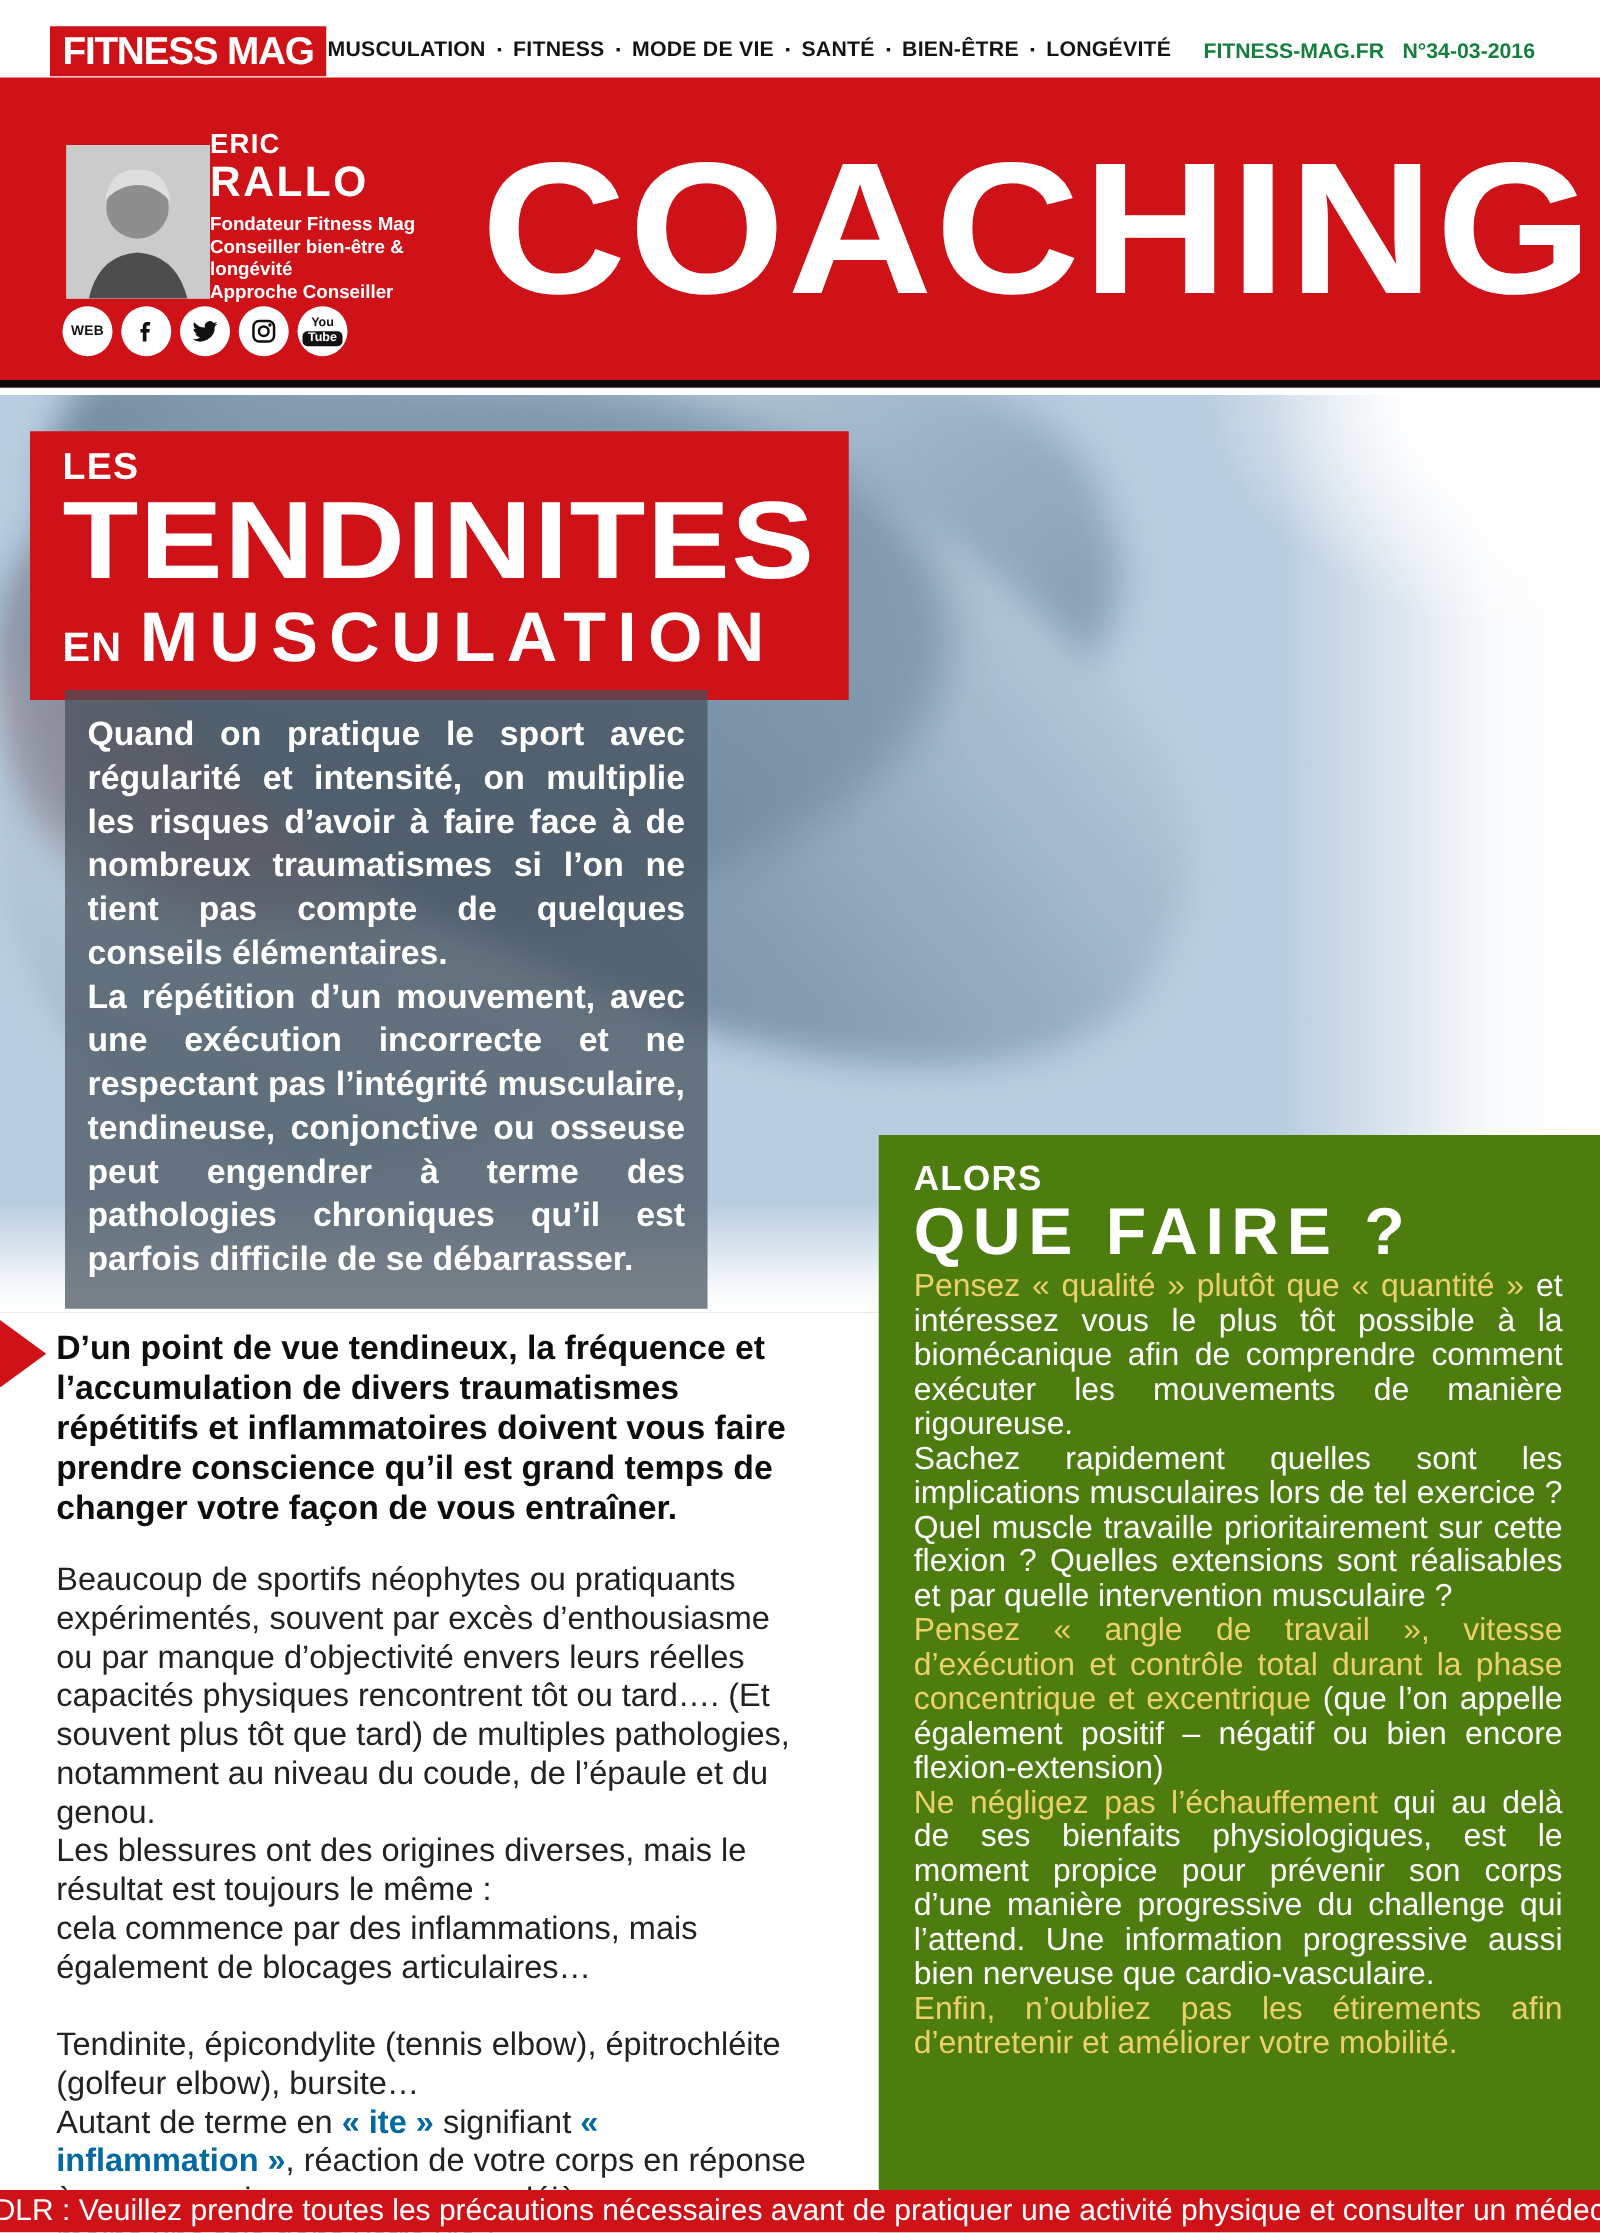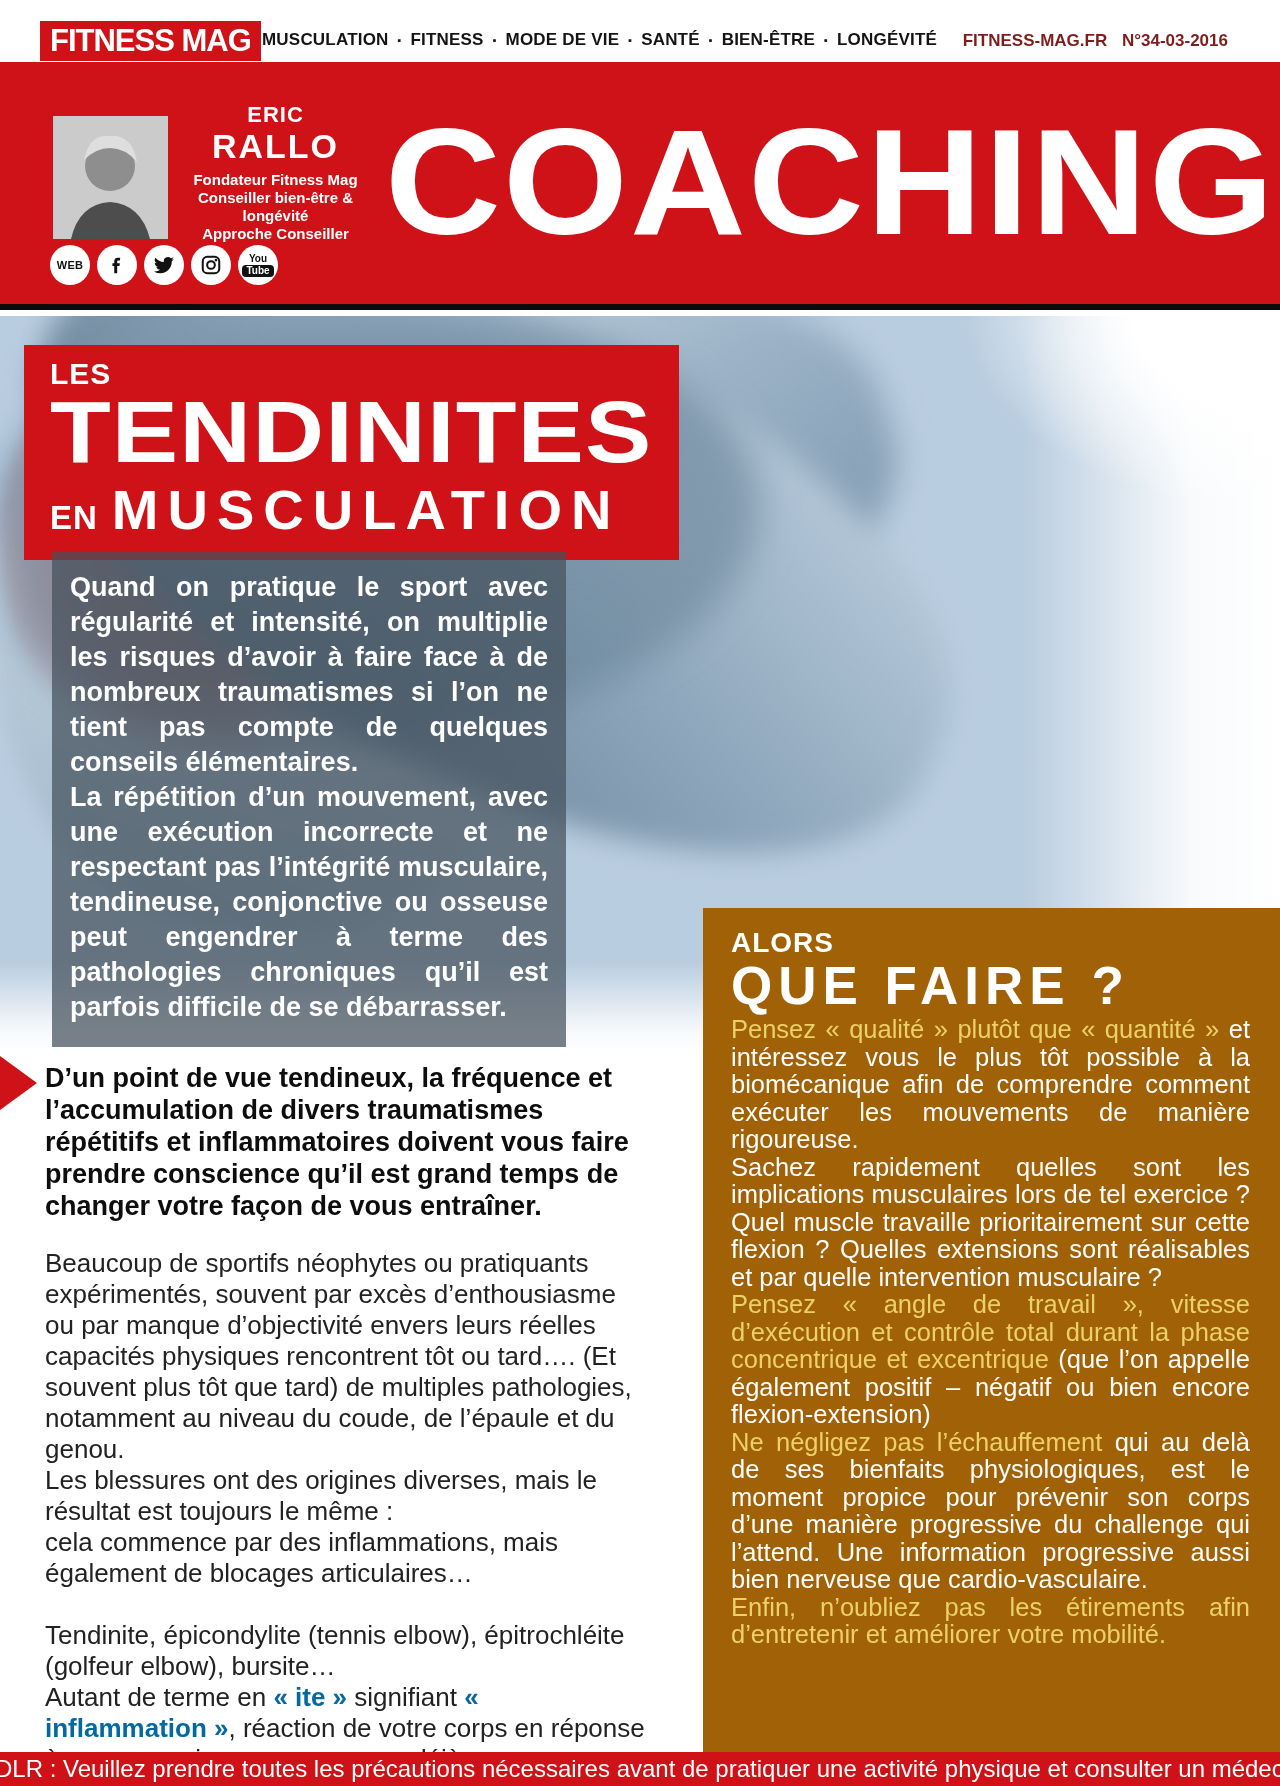--- a/index.html
+++ b/index.html
@@ -8,28 +8,28 @@
   body{font-family:"Liberation Sans",sans-serif}
   .page{position:relative;width:1280px;height:1786px;margin:0 auto;background:#ffffff;overflow:hidden}
 
   
   .topbar{position:absolute;top:0;left:0;width:100%;height:76px;background:#fff;z-index:5}
   .logo{position:absolute;left:40px;top:21px;height:40px;line-height:40px;background:#cf1217;color:#fff;
         font-weight:bold;font-size:31px;padding:0 10px;letter-spacing:-1px;white-space:nowrap}
   .nav{position:absolute;left:262px;top:30px;display:flex;align-items:center;white-space:nowrap}
   .nav-item{font-weight:bold;font-size:17px;color:#141414;letter-spacing:.2px}
   .nav-sep{font-size:11px;color:#141414;margin:0 9px;line-height:1}
-  .issue-block{position:absolute;right:52px;top:31px;font-weight:bold;font-size:17px;color:#7f1d1d;white-space:nowrap}
+  .issue-block{position:absolute;right:52px;top:31px;font-weight:bold;font-size:17px;color:#15803d;white-space:nowrap}
   .issue-block span{margin-left:10px}
 
   
   .banner{position:absolute;top:62px;left:0;width:100%;height:248px;background:#cf1217;border-bottom:6px solid #0b0b0b;z-index:5}
   .photo{position:absolute;left:53px;top:54px;width:115px;height:123px;overflow:hidden;background:#c9c9c9}
   .photo svg{display:block}
-  .author-info{position:absolute;left:168px;top:40px;width:215px;text-align:center;color:#fff}
+  .author-info{position:absolute;left:168px;top:40px;width:215px;text-align:left;color:#fff}
   .author-first{font-weight:bold;font-size:22px;letter-spacing:1px}
   .author-last{font-weight:bold;font-size:34px;letter-spacing:2px;line-height:36px}
   .author-titles{margin-top:7px;font-weight:bold;font-size:15px;line-height:18px}
   .social{position:absolute;left:50px;top:183px;display:flex;gap:7px}
   .chip{width:40px;height:40px;border-radius:50%;background:#fff;display:flex;align-items:center;justify-content:center;overflow:hidden}
   .chip .web-label{font-weight:bold;font-size:11px;color:#111;letter-spacing:.3px}
   .chip svg{display:block}
   .yt{display:flex;flex-direction:column;align-items:center;line-height:1}
   .yt .yt-top{font-weight:bold;font-size:10px;color:#111}
   .yt .yt-bottom{font-weight:bold;font-size:10px;color:#fff;background:#111;border-radius:4px;padding:1px 4px;margin-top:1px}
@@ -70,21 +70,21 @@
   .lead-marker{position:absolute;left:0;top:1056px;width:0;height:0;border-top:27px solid transparent;
                border-bottom:27px solid transparent;border-left:37px solid #cf1217;z-index:4}
   .left-col{position:absolute;left:45px;top:1062px;width:600px;z-index:4;color:#111}
   .lead{font-weight:bold;font-size:27px;line-height:32px;color:#0d0d0d}
   .body-paragraphs{margin-top:26px}
   .body-paragraphs p{font-size:26px;line-height:31px;color:#222;font-weight:normal}
   .body-paragraphs p.gap{margin-bottom:31px}
   .body-paragraphs b{color:#0369a1}
 
   
-  .right-box{position:absolute;left:703px;top:908px;width:577px;height:878px;background:#a16207;z-index:6;
+  .right-box{position:absolute;left:703px;top:908px;width:577px;height:878px;background:#4d7c0f;z-index:6;
              padding:20px 30px 0 28px;color:#fff}
   .kicker{font-weight:bold;font-size:28px;line-height:30px;letter-spacing:1px}
   .rb-title{font-weight:bold;font-size:53px;line-height:56px;letter-spacing:6px;white-space:nowrap}
   .rb-sub{font-weight:bold;font-size:28px;line-height:30px;margin-top:12px}
   .rb-paragraphs{margin-top:2px}
   .rb-paragraphs p{font-size:25.5px;line-height:27.5px;text-align:justify;text-align-last:left}
   .seg-white{color:#fdfdfd}
   .seg-yellow{color:#ecd06a}
 
   

